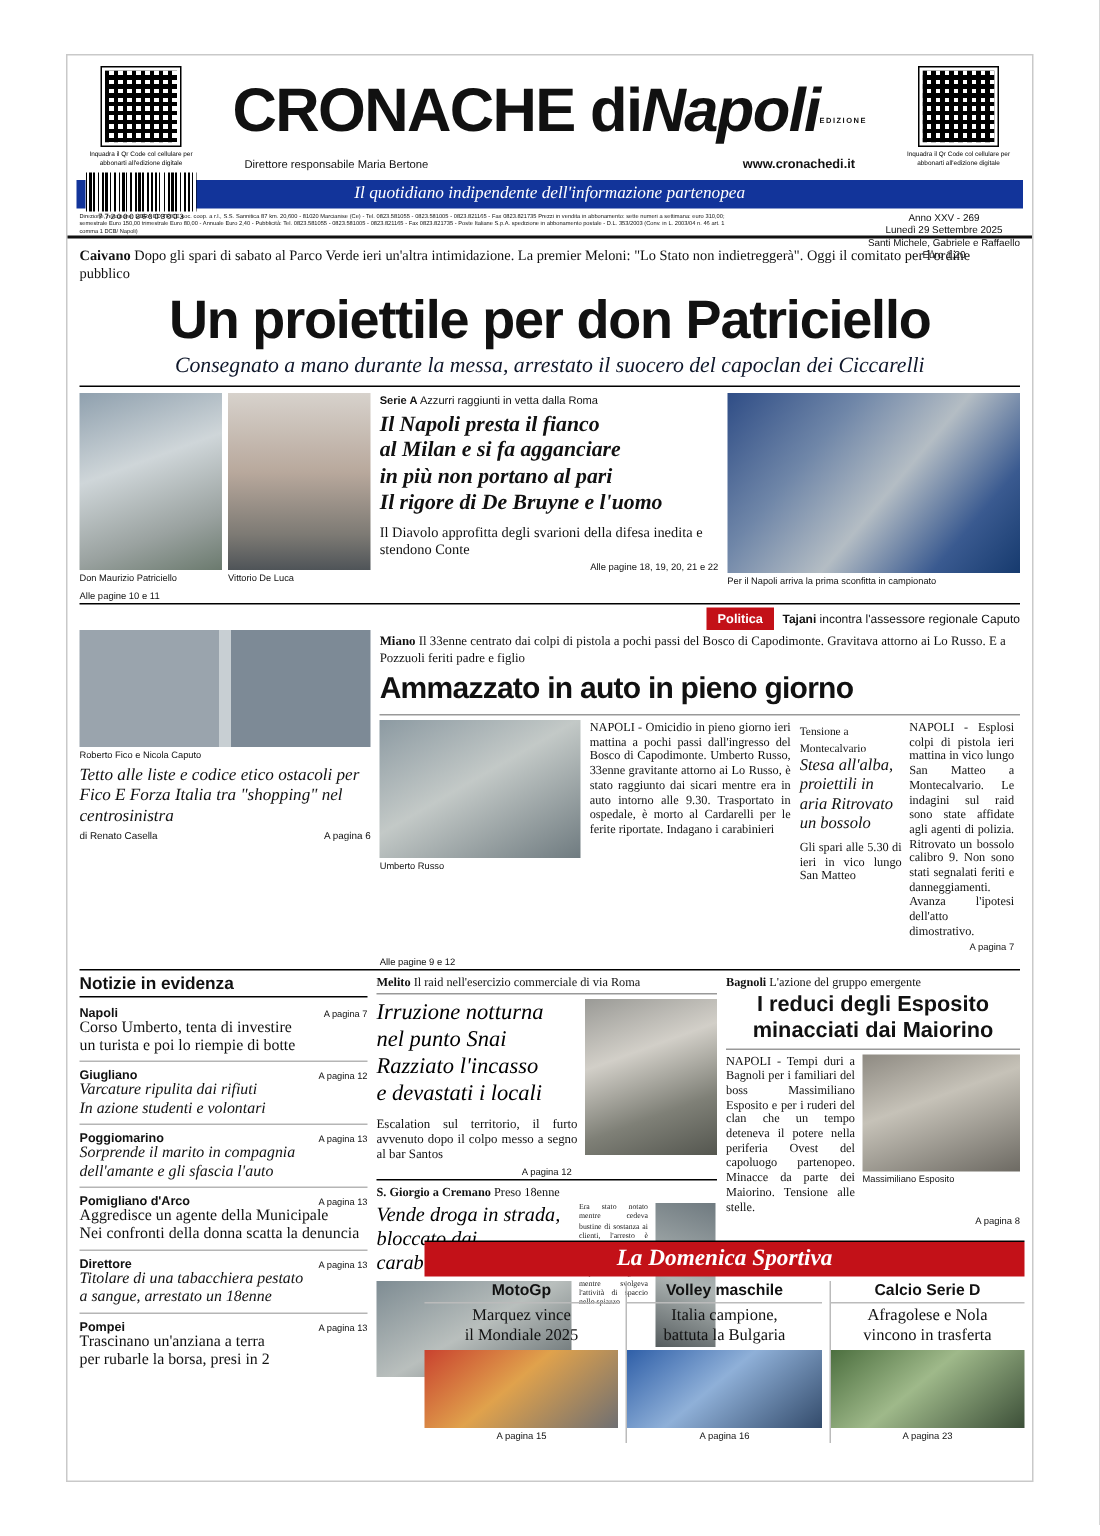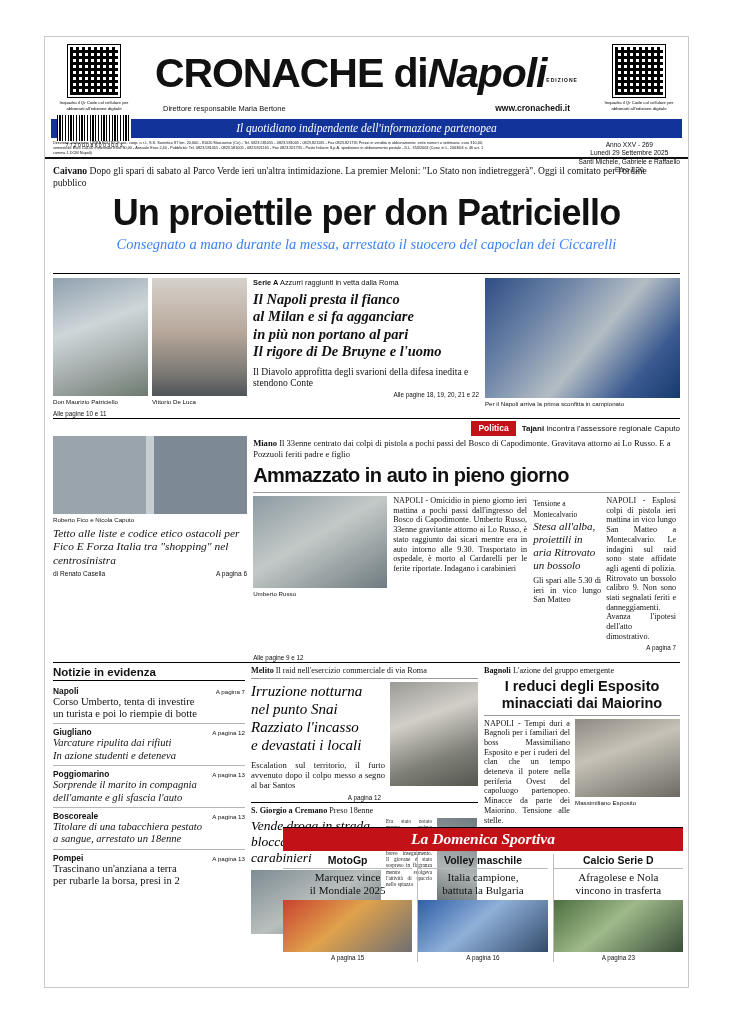--- a/index.html
+++ b/index.html
@@ -152,22 +152,22 @@
     letter-spacing: -0.8px;
     text-align: center;
     margin: 4px 0 2px;
     color: #111;
   }
   .subhead {
     font-style: italic;
     font-size: 14.5px;
     text-align: center;
     line-height: 18px;
-    margin-bottom: 20px;
-    color:#3b82f6;
+    margin-bottom: 4px;
+    color:#0f172a;
   }
   .rule { border-top: 1px solid #000; }
   .rule-thin { border-top: 0.6px solid #999; }
 
   
   .top3 {
     display: flex;
     padding: 4px 8px 0;
     gap: 6px;
   }
@@ -578,39 +578,48 @@
         <div class="txt">un turista e poi lo riempie di botte</div>
         <div class="hr-dot"></div>
       </div>
 
       <div class="brief">
         <div class="loc">
               <span>Giugliano</span>
               <span class="pg">A pagina 12</span>
             </div>
         <div class="txt it">Varcature ripulita dai rifiuti</div>
-        <div class="txt it">In azione studenti e deteneva</div>
+        <div class="txt it">In azione studenti e volontari</div>
         <div class="hr-dot"></div>
       </div>
 
 
       <div class="brief">
         <div class="loc">
               <span>Poggiomarino</span>
               <span class="pg">A pagina 13</span>
             </div>
         <div class="txt it">Sorprende il marito in compagnia</div>
         <div class="txt it">dell'amante e gli sfascia l'auto</div>
         <div class="hr-dot"></div>
       </div>
 
-
       <div class="brief">
         <div class="loc">
-              <span>Boscoreale</span>
+              <span>Pomigliano d'Arco</span>
+              <span class="pg">A pagina 13</span>
+            </div>
+        <div class="txt">Aggredisce un agente della Municipale</div>
+        <div class="txt">Nei confronti della donna scatta la denuncia</div>
+        <div class="hr-dot"></div>
+      </div>
+
+      <div class="brief">
+        <div class="loc">
+              <span>Direttore</span>
               <span class="pg">A pagina 13</span>
             </div>
         <div class="txt it">Titolare di una tabacchiera pestato</div>
         <div class="txt it">a sangue, arrestato un 18enne</div>
         <div class="hr-dot"></div>
       </div>
 
       <div class="brief">
         <div class="loc">
               <span>Pompei</span>

